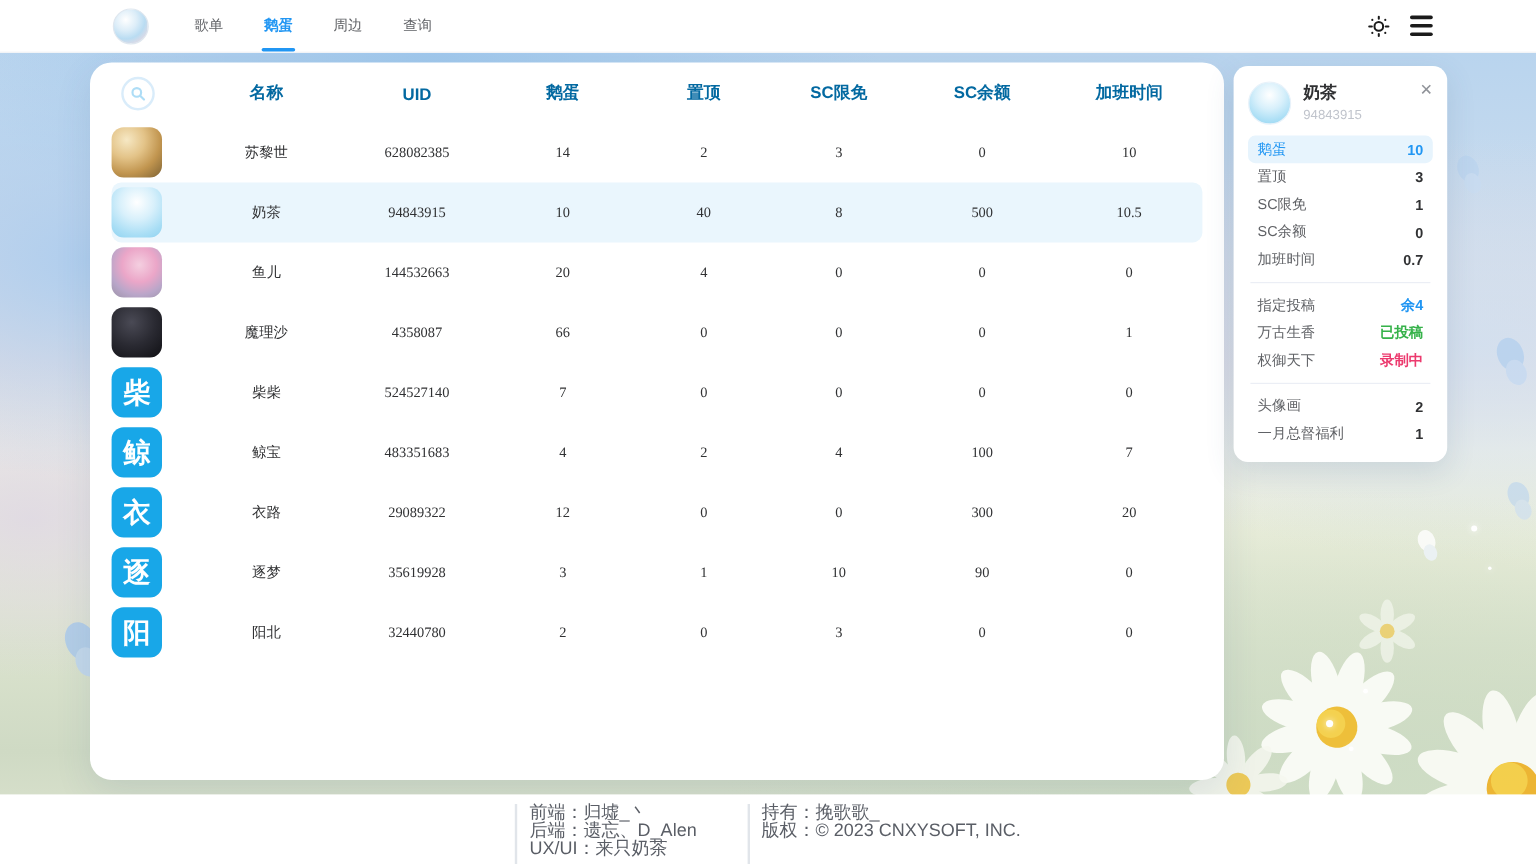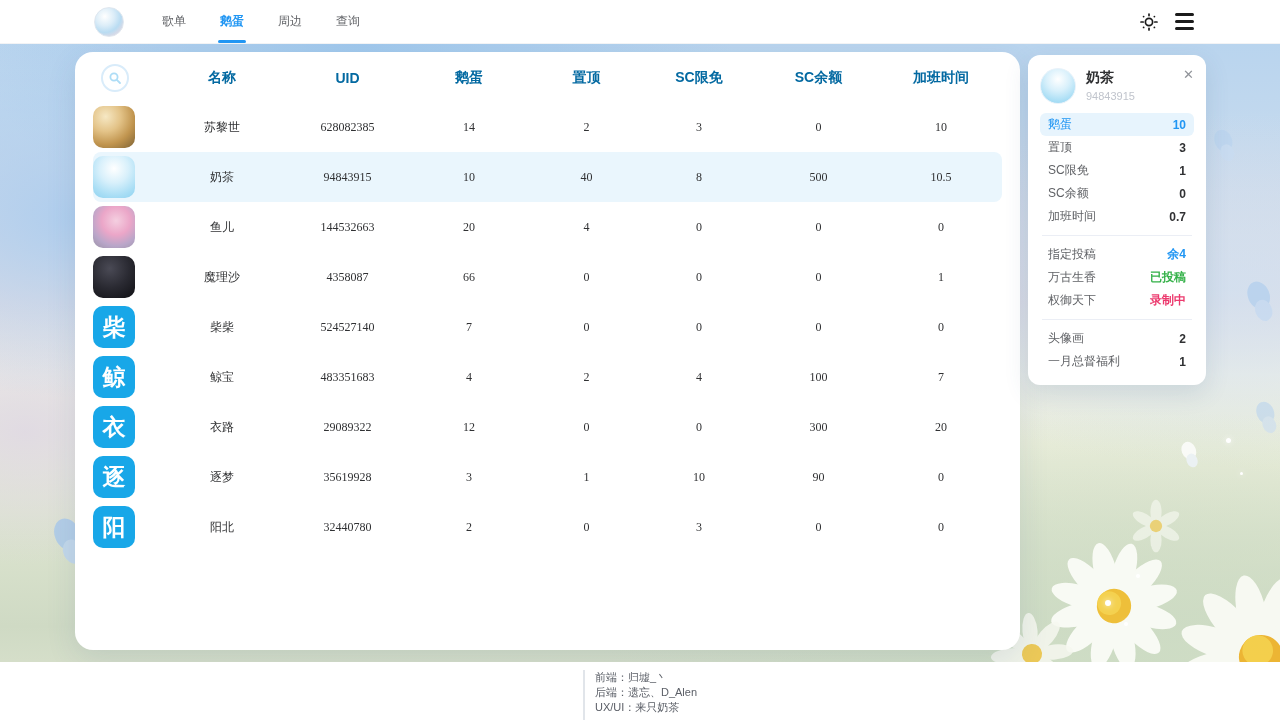--- a/index.html
+++ b/index.html
@@ -107,21 +107,21 @@
   .c-blue  { color:var(--status-blue,#2196f3) !important; }
   .c-green { color:var(--status-green,#36b24a) !important; }
   .c-pink  { color:var(--status-pink,#ec3a6e) !important; }
 
   
   .footer {
     position:absolute; left:0; bottom:0; width:1280px; height:58px; background:#fff; z-index:3;
     display:flex; justify-content:center; padding-top:8px; gap:42px;
   }
   .f-col { border-left:2px solid #e1e5ea; padding-left:10px; }
-  .f-line { font-size:11px; color:#5a5e66; line-height:15px; white-space:nowrap; }
+  .f-line { font-size:15px; color:#5a5e66; line-height:15px; white-space:nowrap; }
 </style>
 </head>
 <body>
 
 <div class="bg"></div>
 
 <svg class="deco" style="left:1048px;top:540px;width:132px;height:132px;opacity:.95;transform:rotate(-14deg)" viewBox="0 0 100 100">
   <g fill="#fbfcf7">
     <ellipse cx="50" cy="23" rx="8.5" ry="22"></ellipse>
       <ellipse cx="50" cy="23" rx="8.5" ry="22" transform="rotate(30 50 50)"></ellipse>
@@ -436,13 +436,17 @@
   </div>
     </div>
 </aside>
 
 <footer class="footer">
   <div class="f-col" id="footer-col1">
       <div class="f-line">前端：归墟_丶</div>
       <div class="f-line">后端：遗忘、D_Alen</div>
       <div class="f-line">UX/UI：来只奶茶</div>
     </div>
+  <div class="f-col" id="footer-col2">
+      <div class="f-line">持有：挽歌歌_</div>
+      <div class="f-line">版权：© 2023 CNXYSOFT, INC.</div>
+    </div>
 </footer>
 
 </body></html>

